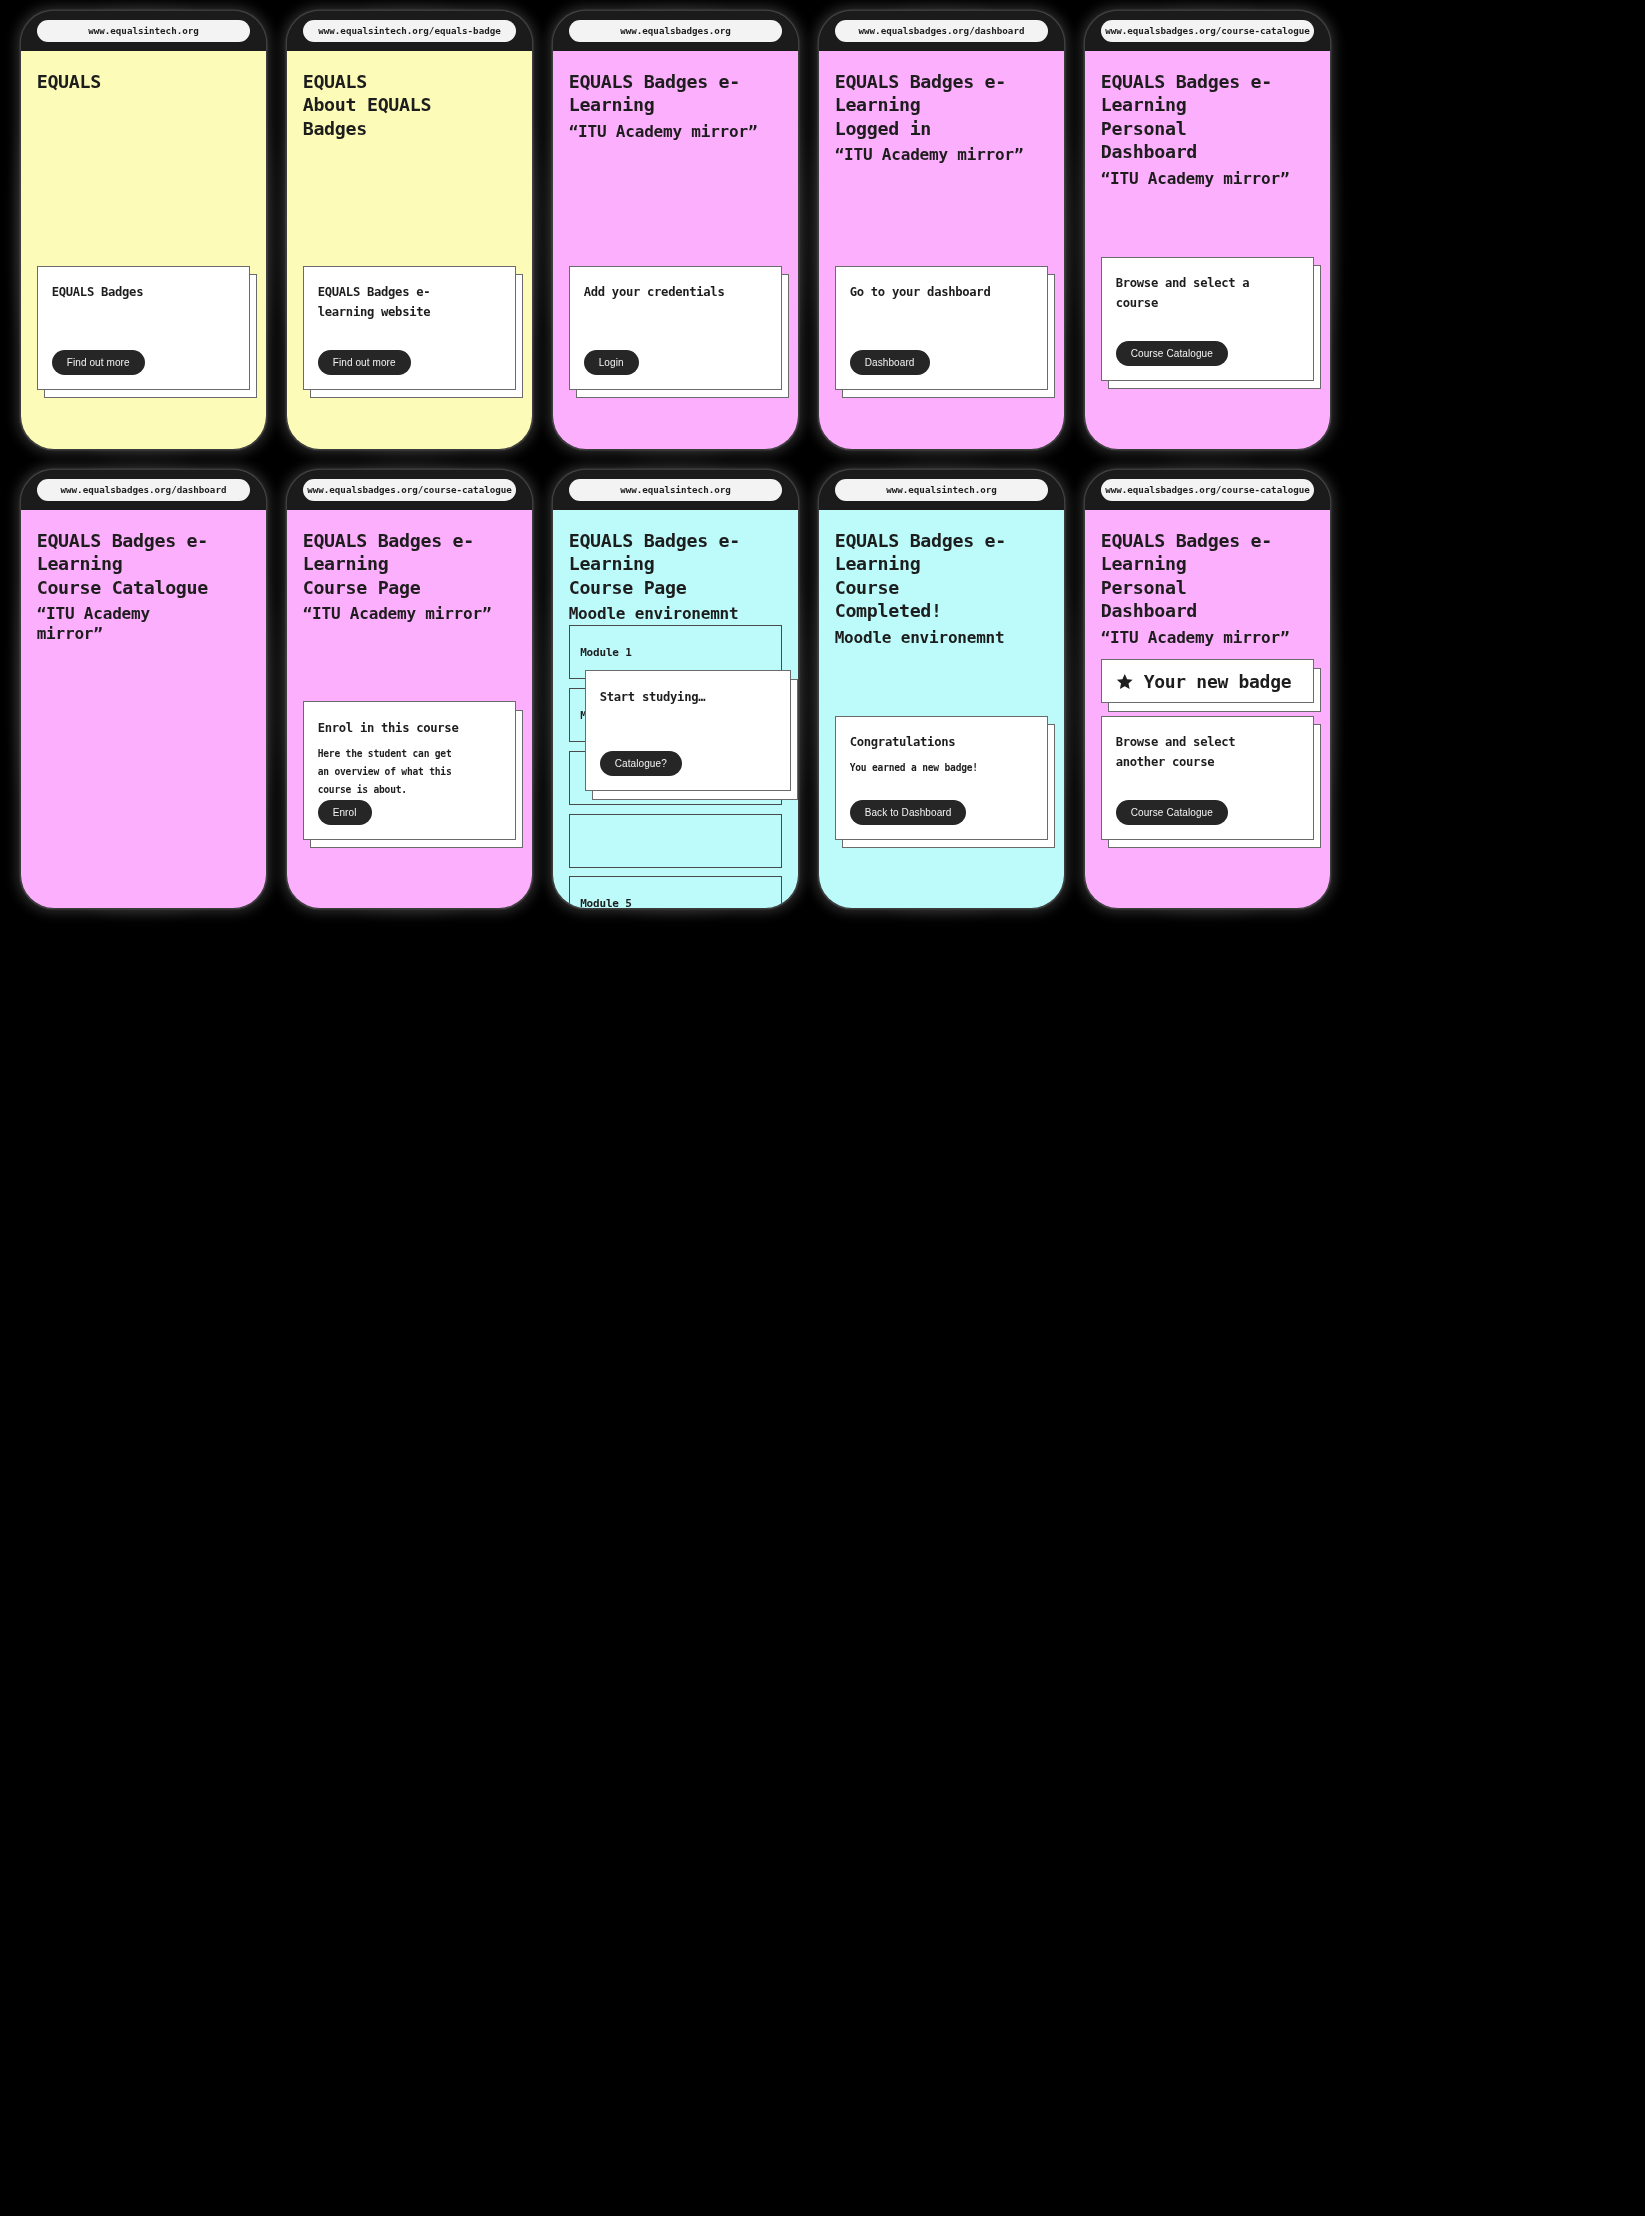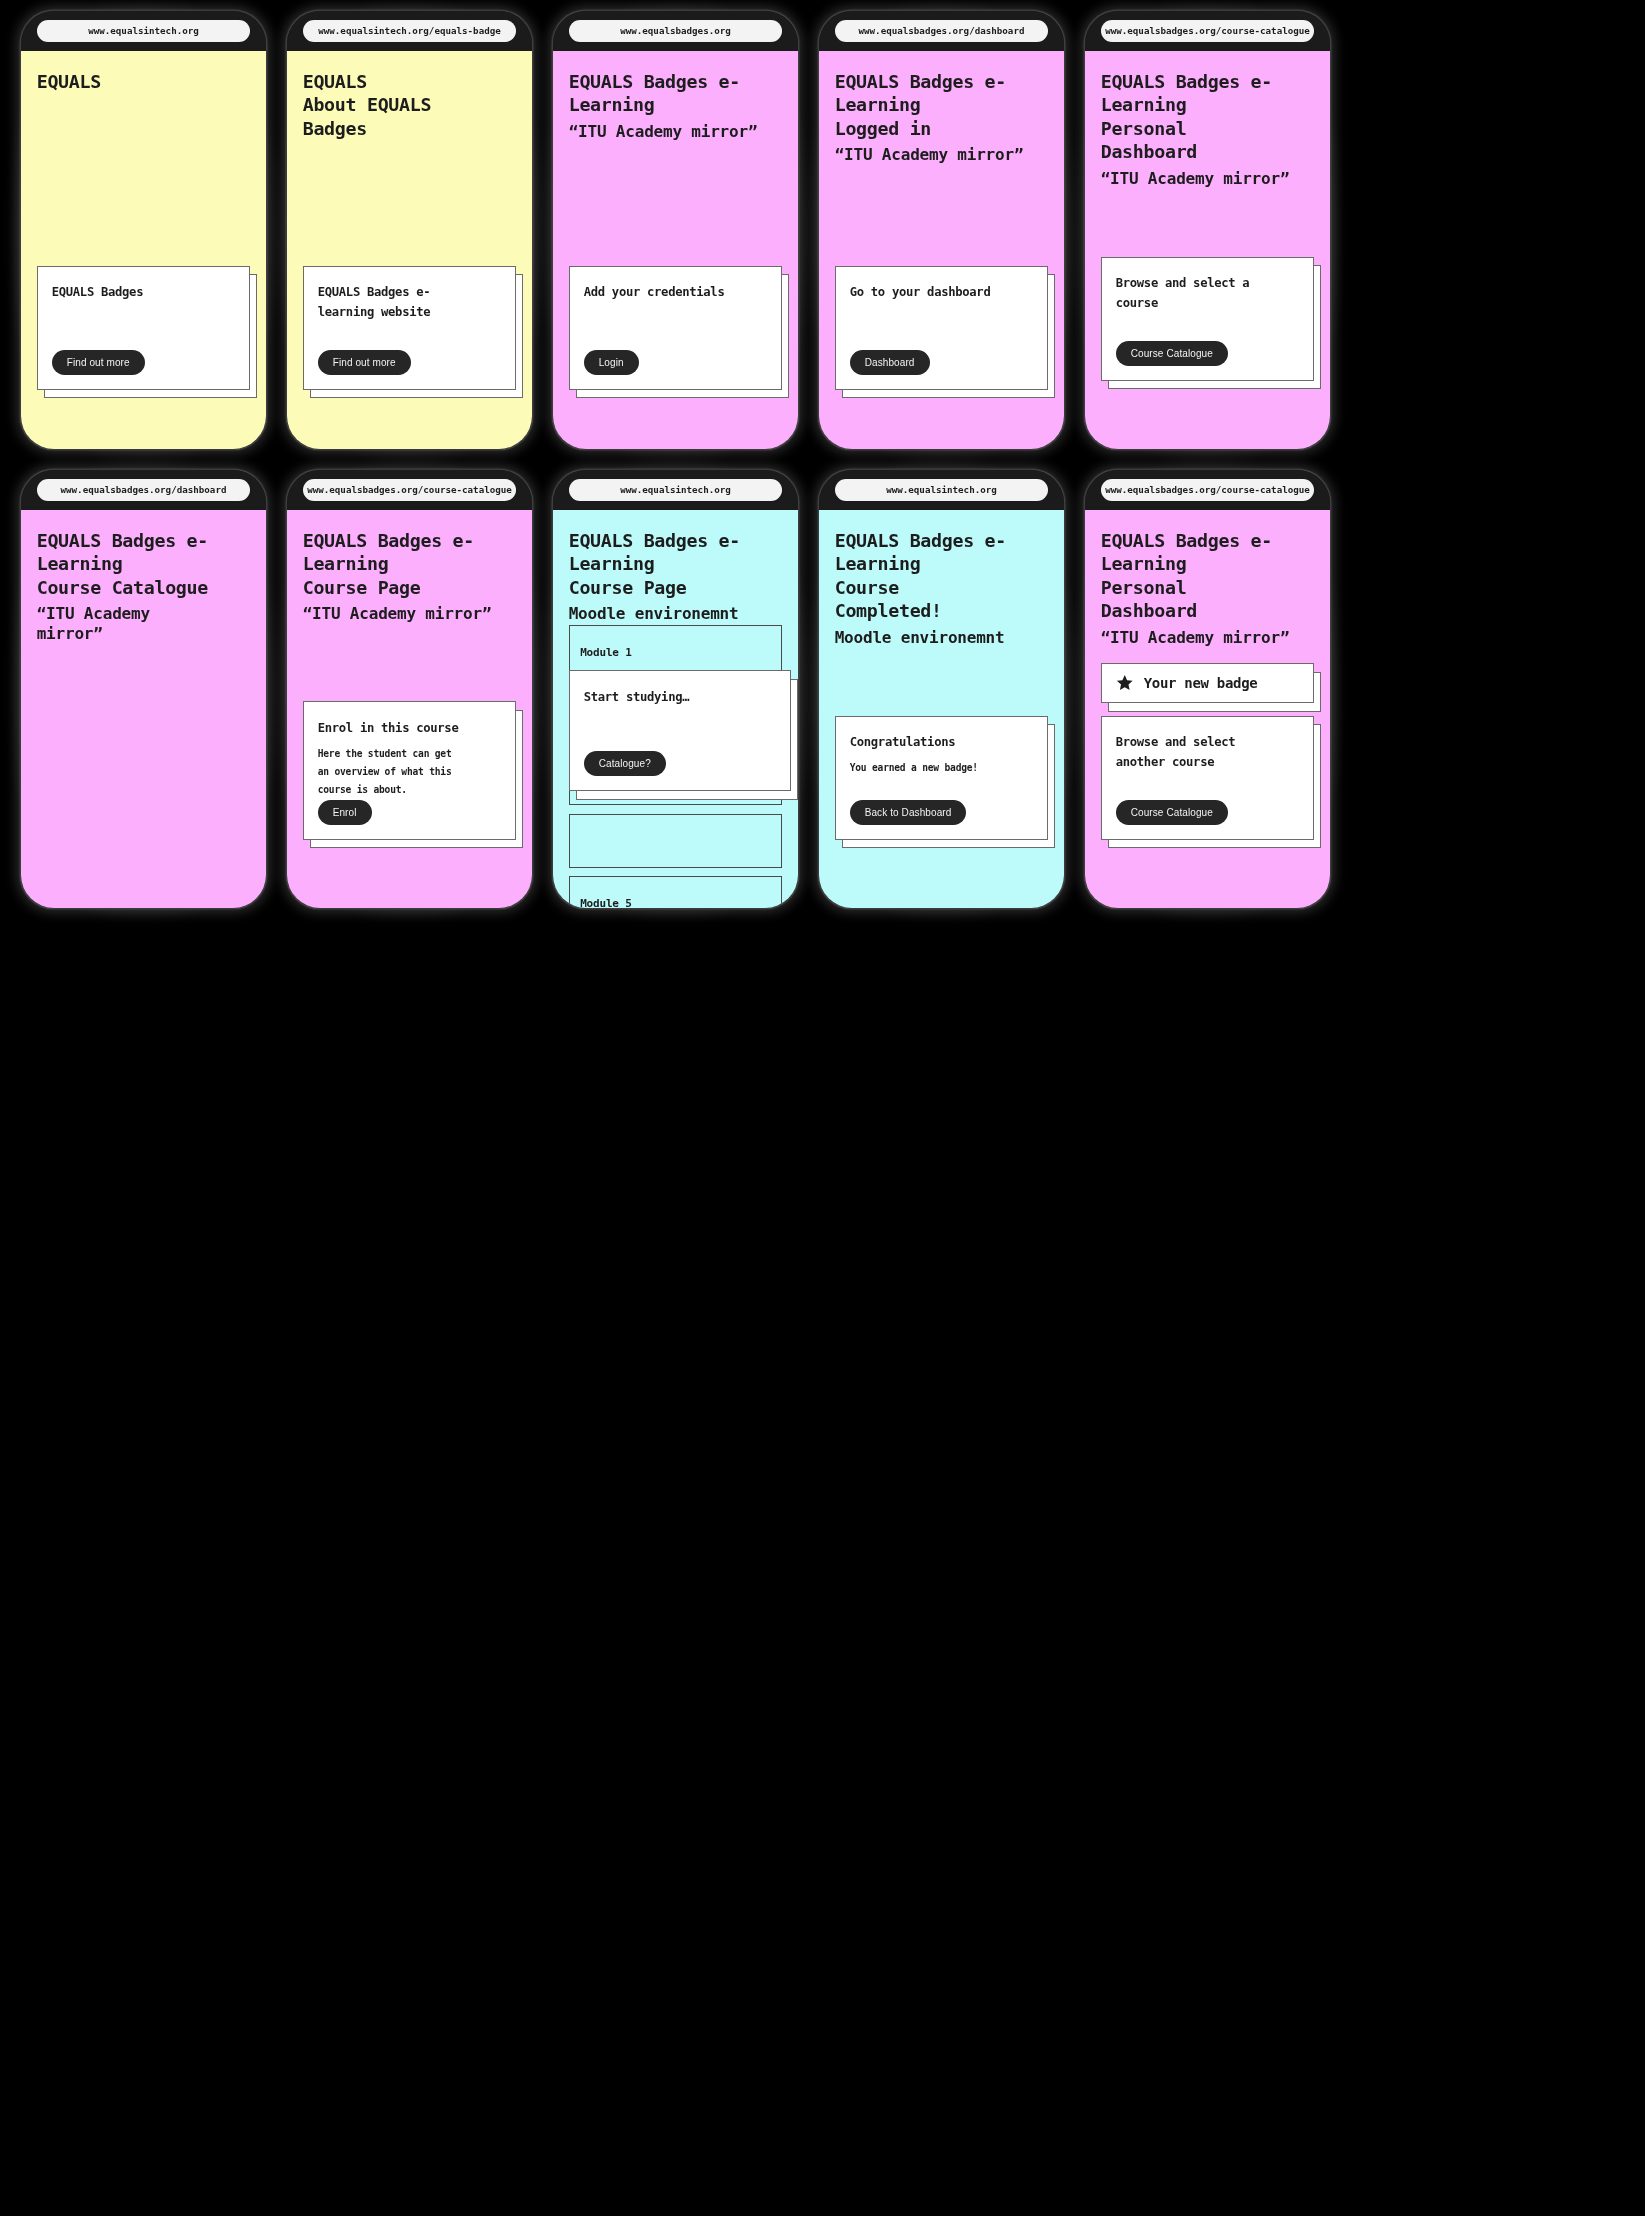--- a/index.html
+++ b/index.html
@@ -220,21 +220,21 @@
     padding-left: 10.5px;
     font-family: "DejaVu Sans Mono", "Liberation Mono", monospace;
     font-size: 11px;
     font-weight: 700;
     color: #1d1d1d;
     letter-spacing: -0.2px;
     background: transparent;
   }
   .moodle-overlay {
     position: absolute;
-    left: 0;
+    left: 16px;
     right: -8.7px;
     top: 45px;
     z-index: 5;
   }
   .moodle-overlay .card { min-height: 121px; display:flex; flex-direction:column; }
   .moodle-overlay .card .btn-row { margin-top: auto; }
 
   
   .badge-card {
     position: relative;
@@ -247,21 +247,21 @@
     padding: 10.5px 14px;
   }
   .star-icon {
     width: 17.5px;
     height: 17.5px;
     flex: 0 0 auto;
     display: block;
   }
   .badge-label {
     font-family: "DejaVu Sans Mono", "Liberation Mono", monospace;
-    font-size: 14px;
+    font-size: 18px;
     font-weight: 700;
     color: #1d1d1d;
     letter-spacing: -0.3px;
   }
 
   .spacer-flex { flex: 1 1 auto; }
 </style>
 </head>
 <body>
 

